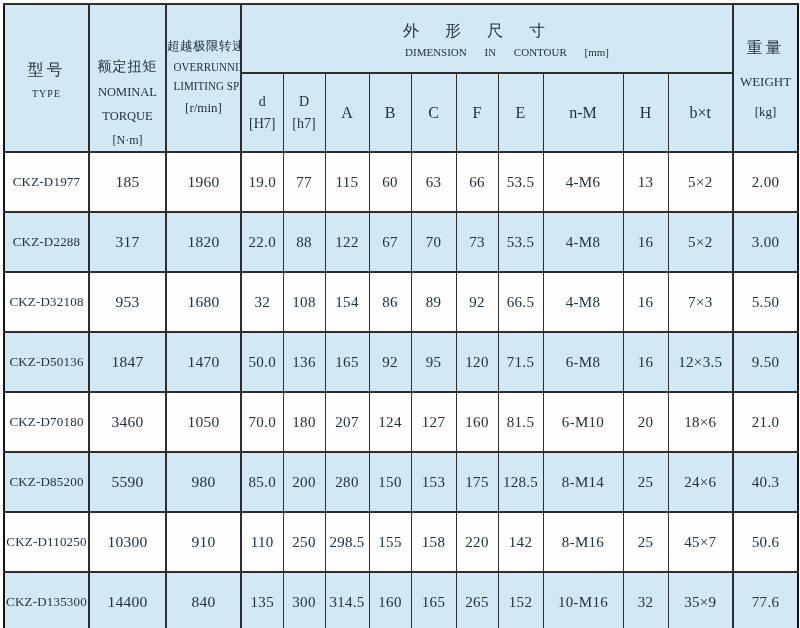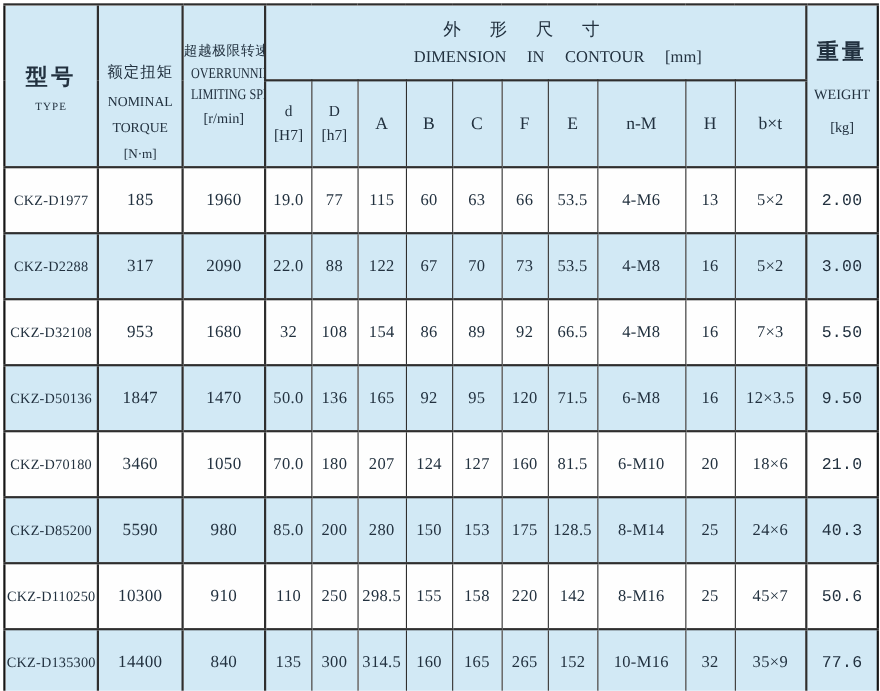--- a/index.html
+++ b/index.html
@@ -34,35 +34,35 @@
   
   .vmaj{border-left-width:2px;}
   thead th{background:var(--blue);}
   tr.white td{background:var(--white);}
   tr.blue td{background:var(--blue);margin-left:16px;}
 
   .h-group{height:64px;}
   .h-sub{height:74px;}
   tbody td{height:58px;font-size:15px;letter-spacing:0.3px;}
   td.c-type{font-size:13px;letter-spacing:0.2px;}
-  td.c-weight{border-left-width:2px;font-family:Liberation Mono, monospace;}
+  td.c-weight{border-left-width:2px;}
   td.c-d{border-left-width:2px;}
   td.c-torque,td.c-speed{border-left-width:2px;font-size:15.5px;}
 
   .line{display:block;line-height:1.55;white-space:nowrap;}
-  .cn-big{font-size:20px;letter-spacing:3px;line-height:2;font-weight:bold;}
+  .cn-big{font-size:16px;letter-spacing:3px;line-height:2;}
   .en-big{font-size:10px;letter-spacing:1px;line-height:1.6;}
   .cn-mid{font-size:14px;letter-spacing:1px;line-height:2;margin-top:48px;}
   .en-mid{font-size:12.5px;line-height:1.9;}
   .unit{font-size:12px;line-height:1.9;}
   .cn-speed{font-size:12.5px;letter-spacing:0.5px;line-height:1.7;}
   .narrow{display:block;transform:scaleX(0.82);transform-origin:50% 50%;
           font-size:13.5px;line-height:1.45;white-space:nowrap;}
   .dim-cn{font-size:16px;letter-spacing:26px;line-height:1.7;}
-  .dim-en{font-size:15px;word-spacing:15px;line-height:1.5;padding-left:40px;}
+  .dim-en{font-size:11px;word-spacing:15px;line-height:1.5;padding-left:40px;}
   .sub2{font-size:14px;line-height:1.55;}
   .w-gap{line-height:2.3;}
 </style>
 </head>
 <body>
 
 <div class="wrap">
   <table>
     <colgroup>
       <col style="width:85px">
@@ -140,21 +140,21 @@
           <td class="c-F">66</td>
           <td class="c-E">53.5</td>
           <td class="c-nM">4-M6</td>
           <td class="c-H">13</td>
           <td class="c-bt">5×2</td>
           <td class="c-weight">2.00</td>
         </tr>
         <tr class="blue">
           <td class="c-type">CKZ-D2288</td>
           <td class="c-torque">317</td>
-          <td class="c-speed">2090</td>
+          <td class="c-speed">1820</td>
           <td class="c-d">22.0</td>
           <td class="c-D">88</td>
           <td class="c-A">122</td>
           <td class="c-B">67</td>
           <td class="c-C">70</td>
           <td class="c-F">73</td>
           <td class="c-E">53.5</td>
           <td class="c-nM">4-M8</td>
           <td class="c-H">16</td>
           <td class="c-bt">5×2</td>

